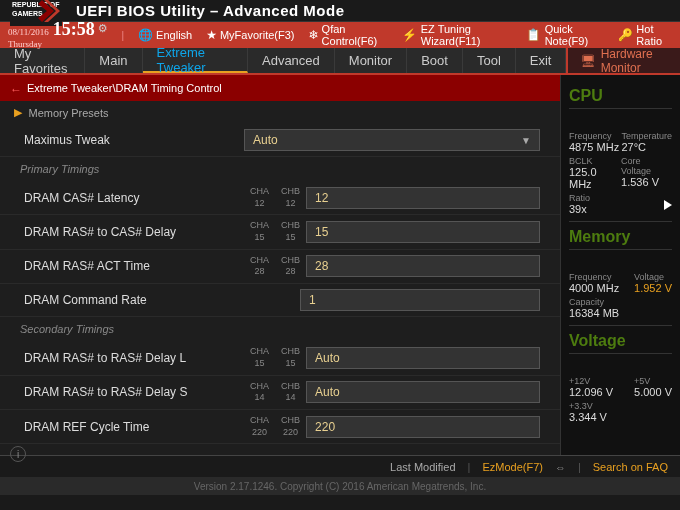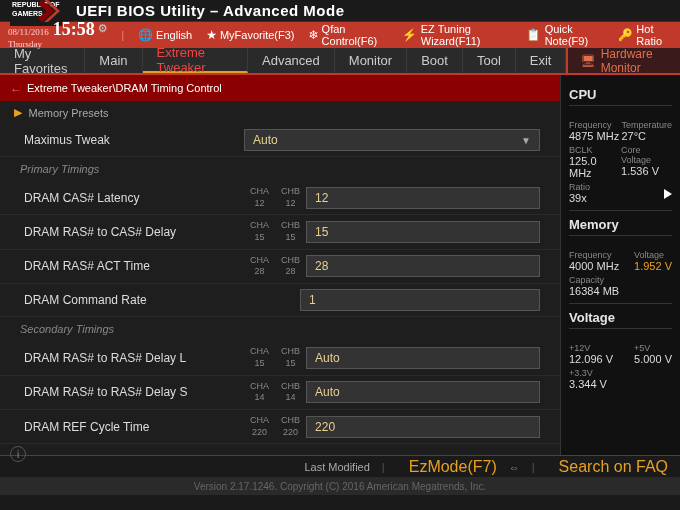--- a/index.html
+++ b/index.html
@@ -74,21 +74,21 @@
     }
     .nav-item {
       padding: 0 14px;
       display: flex;
       align-items: center;
       color: #ccc;
       cursor: pointer;
       font-size: 13px;
       border-right: 1px solid #3a3a3a;
     }
-    .nav-item.active { color: #ef4444; border-bottom: 2px solid #e8a020; }
+    .nav-item.active { color: #0ea5e9; border-bottom: 2px solid #e8a020; }
     .nav-hw-monitor {
       margin-left: auto;
       background: #3a1a1a;
       color: #e07050;
       padding: 0 12px;
       display: flex;
       align-items: center;
       gap: 5px;
       font-size: 12px;
       border-left: 2px solid #c0392b;
@@ -186,24 +186,24 @@
 
     
     .hw-panel {
       width: 120px;
       background: #111;
       border-left: 1px solid #333;
       padding: 8px;
       overflow-y: auto;
     }
     .hw-section-title {
-      color: #e5e5e5;
-      font-size: 13px;
+      color: #4d7c0f;
+      font-size: 16px;
       font-weight: bold;
-      margin-bottom: 14px;
+      margin-bottom: 22px;
       margin-top: 4px;
       padding-bottom: 3px;
       border-bottom: 1px solid #333;
     }
     .hw-row {
       display: flex;
       justify-content: space-between;
       margin-bottom: 3px;
     }
     .hw-divider { border-top: 1px solid #333; margin: 6px 0; }
@@ -230,22 +230,21 @@
       padding: 0 12px;
       border-top: 1px solid #444;
       gap: 12px;
       font-size: 11px;
       color: #aaa;
     }
     .footer-sep { color: #555; }
     .footer-btn {
       color: #e8a020;
       cursor: pointer;
-      font-size: 16px;
-      margin-left: 12px;
+      font-size: 11px;
     }
     .footer-bar {
       background: #2a2a2a;
       height: 18px;
       display: flex;
       align-items: center;
       justify-content: center;
       font-size: 10px;
       color: #666;
     }

